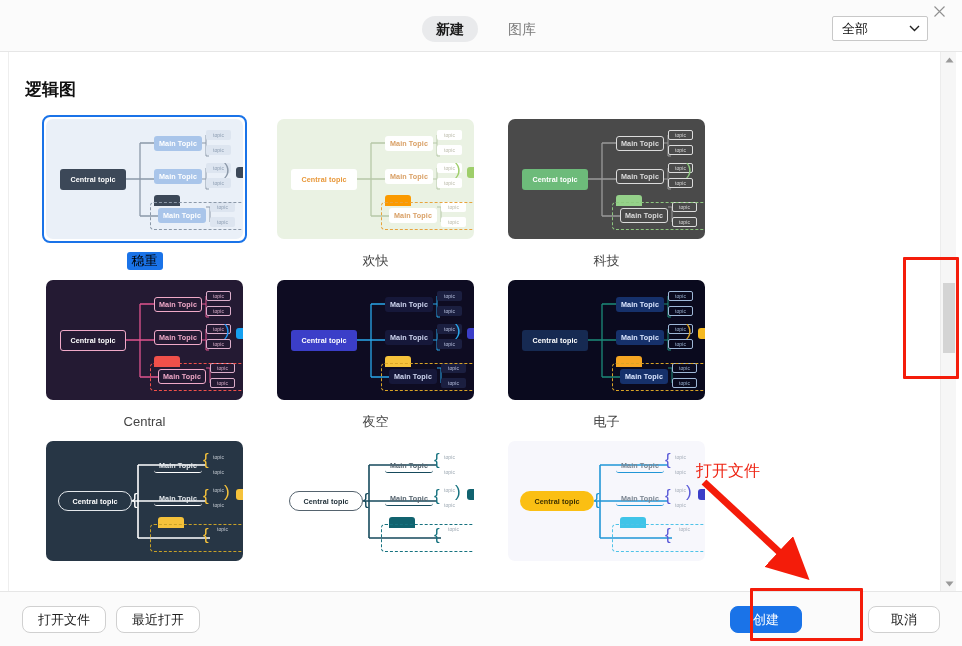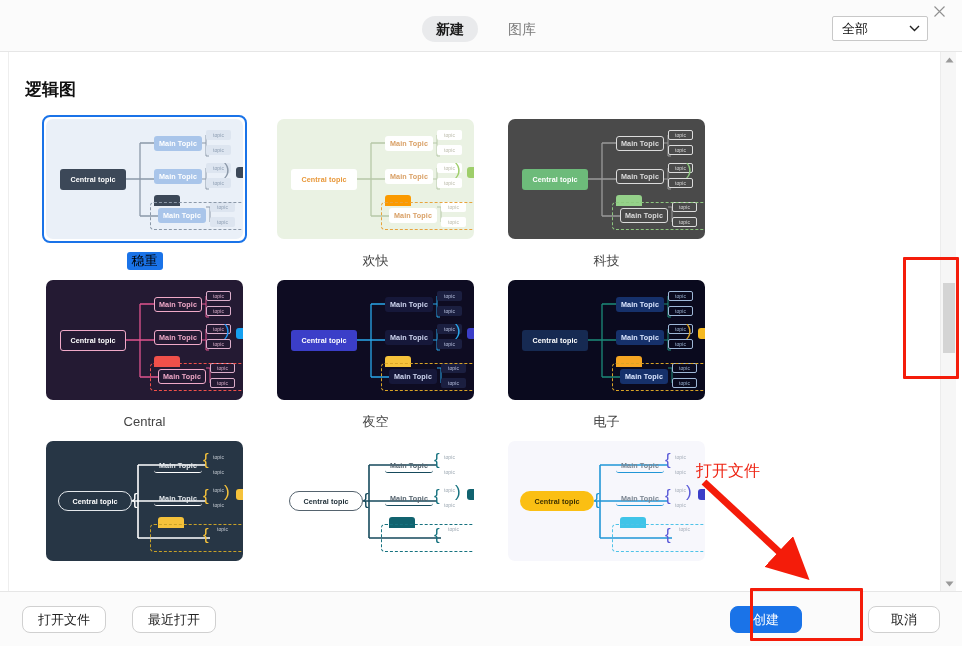--- a/index.html
+++ b/index.html
@@ -141,21 +141,21 @@
     background: #fbfbfb; border-top: 1px solid #e6e6e6;
   }
   .btn {
     position: absolute; top: 14px; height: 27px;
     border: 1px solid #d0d0d0; background: #ffffff;
     font-size: 13px; color: #222;
     display: flex; align-items: center; justify-content: center;
     border-radius: 8px; cursor: pointer;
   }
   .btn-open  { left: 22px;  width: 84px; }
-  .btn-recent{ left: 116px; width: 84px; margin-left: 16px; }
+  .btn-recent{ left: 116px; width: 84px; }
   .btn-create{ right: 160px; width: 72px; background: #1a73e8; color: #fff; border-color: #1a73e8; }
   .btn-cancel{ right: 22px;  width: 72px; }
 
   
   .anno-text {
     position: absolute; left: 696px; top: 461px;
     font-size: 16px; color: #ee2211; white-space: nowrap;
   }
   .anno-arrow { position: absolute; left: 690px; top: 470px; pointer-events: none; }
   .redbox {

